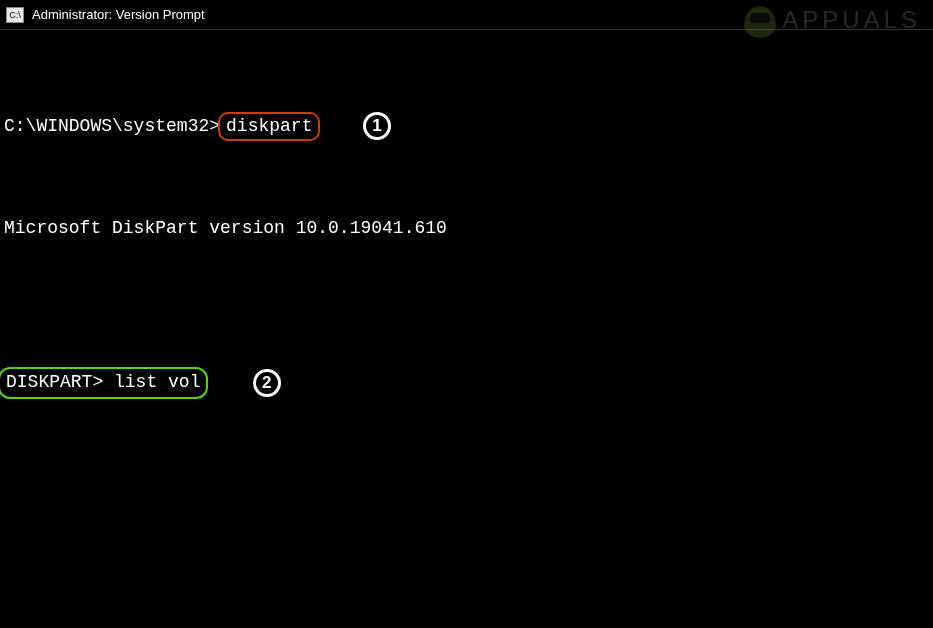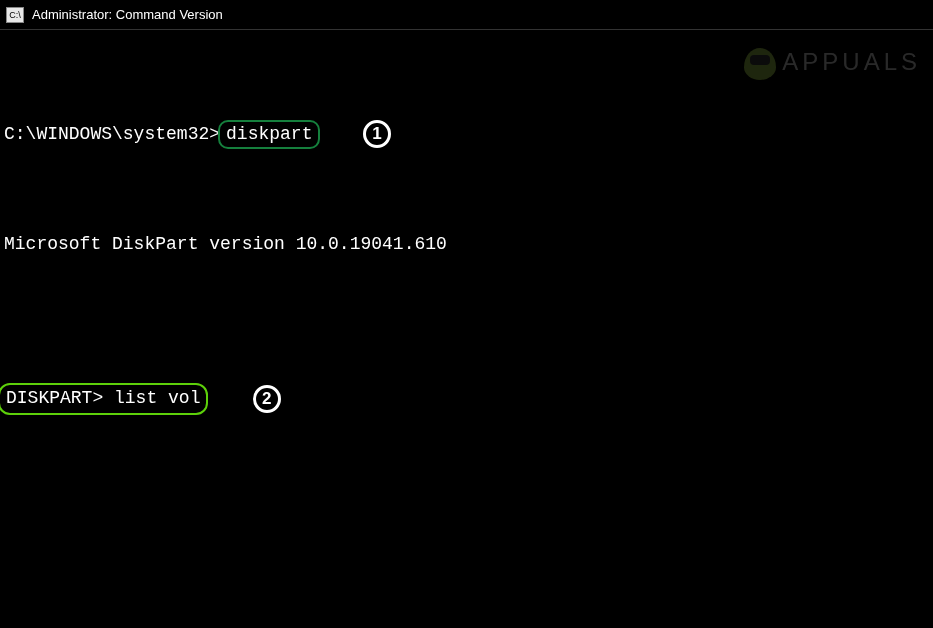--- a/index.html
+++ b/index.html
@@ -40,24 +40,24 @@
       font-size: 13px;
       color: #fff;
     }
     .terminal {
       padding: 6px 4px;
       line-height: 1.4;
       white-space: pre;
     }
     .line { display: block; min-height: 1.4em; }
     .highlight {
-      border: 2px solid #15803d;
+      border: 2px solid #c2410c;
       border-radius: 10px;
       padding: 0 6px;
-      margin: 8px -2px;
+      margin: 0 -2px;
       display: inline-block;
     }
     .highlight-block {
       border: 2px solid #5dd00a;
       border-radius: 12px;
       padding: 1px 6px;
       display: inline-block;
       margin-left: -6px;
     }
     .badge {
@@ -87,21 +87,20 @@
     }
     .watermark {
       position: absolute;
       top: 6px;
       right: 12px;
       opacity: 0.22;
       font-family: Arial, sans-serif;
       font-size: 24px;
       letter-spacing: 4px;
       color: #bbb;
-      margin-top: 42px;
     }
     .watermark-icon {
       width: 32px;
       height: 32px;
       display: inline-block;
       background: #8aad3f;
       border-radius: 50% 50% 50% 50% / 60% 60% 40% 40%;
       vertical-align: middle;
       position: relative;
       margin-right: 6px;
@@ -113,21 +112,21 @@
       width: 20px; height: 10px;
       background: #333;
       border-radius: 4px;
     }
   </style>
 </head>
 <body>
 
 <div class="titlebar">
   <span class="titlebar-icon">C:\</span>
-  <span class="titlebar-text">Administrator: Command Version</span>
+  <span class="titlebar-text">Administrator: Version Prompt</span>
 </div>
 
 <div class="watermark">
   <span class="watermark-icon"></span><span>APPUALS</span>
 </div>
 
 <div class="terminal">
 <span class="line"> </span>
 <span class="line"><span>C:\WINDOWS\system32&gt;</span><span class="highlight">diskpart</span>   <span class="badge">1</span></span>
 <span class="line"> </span>

